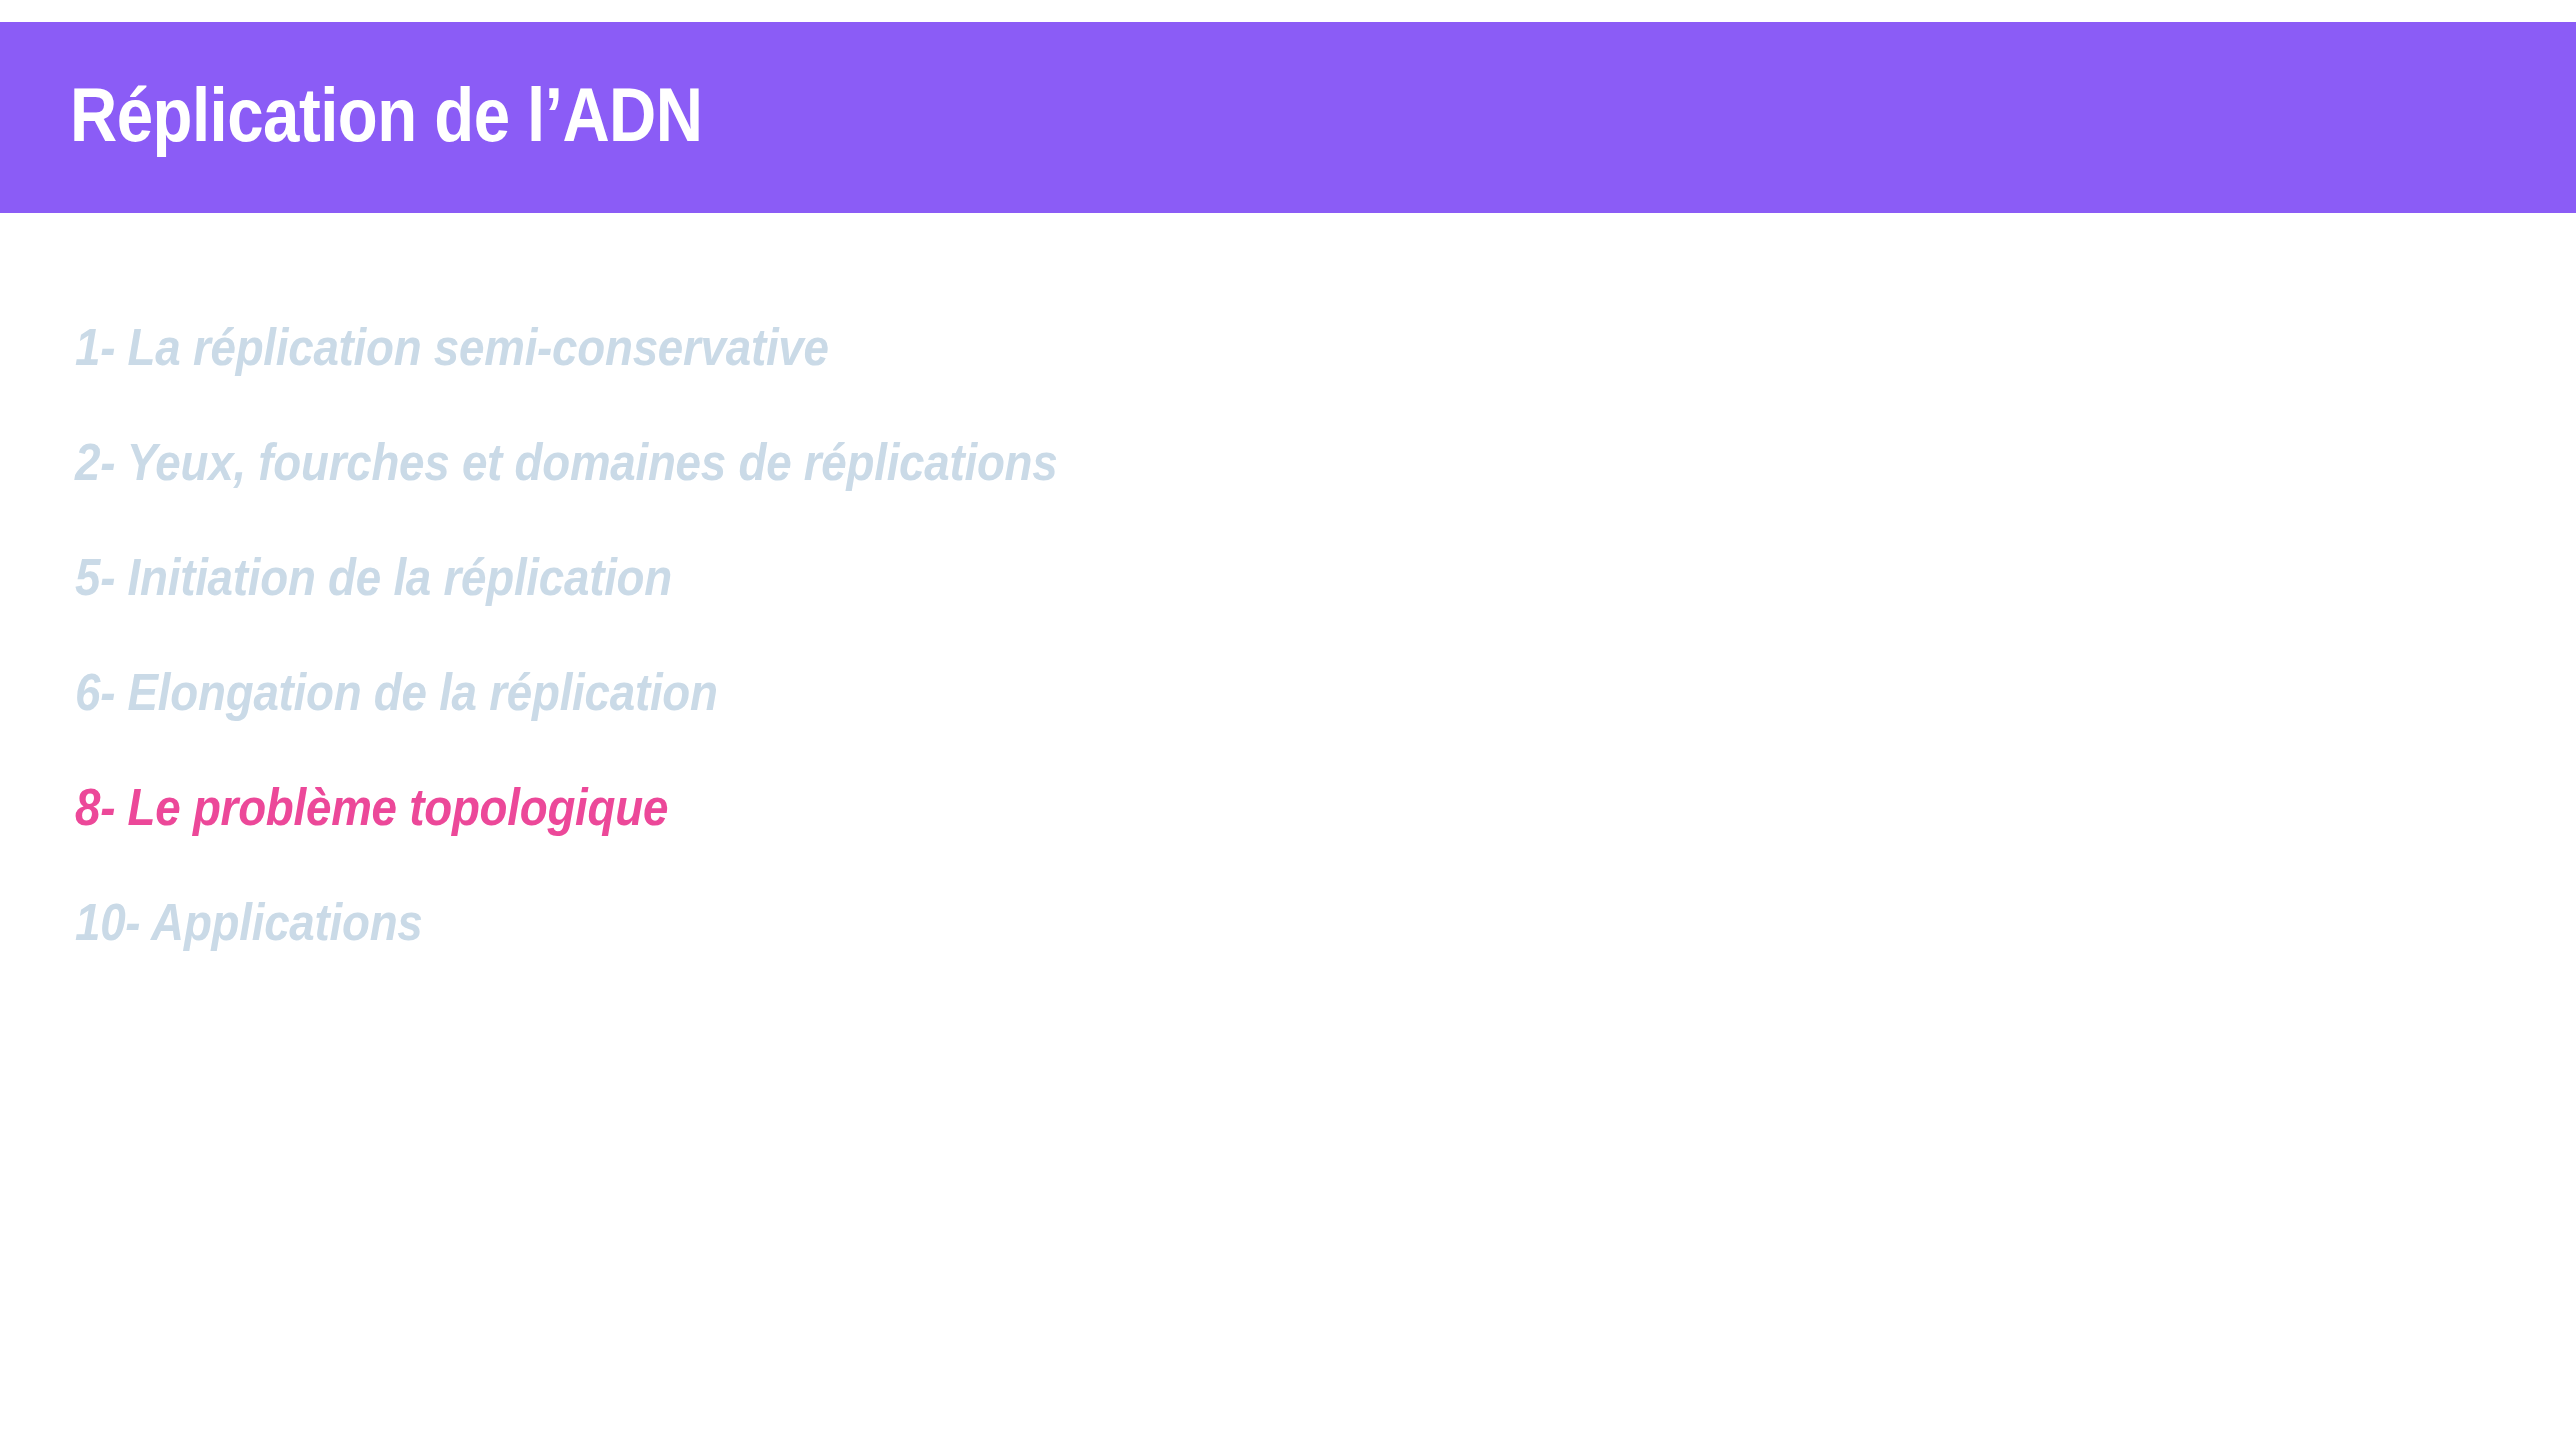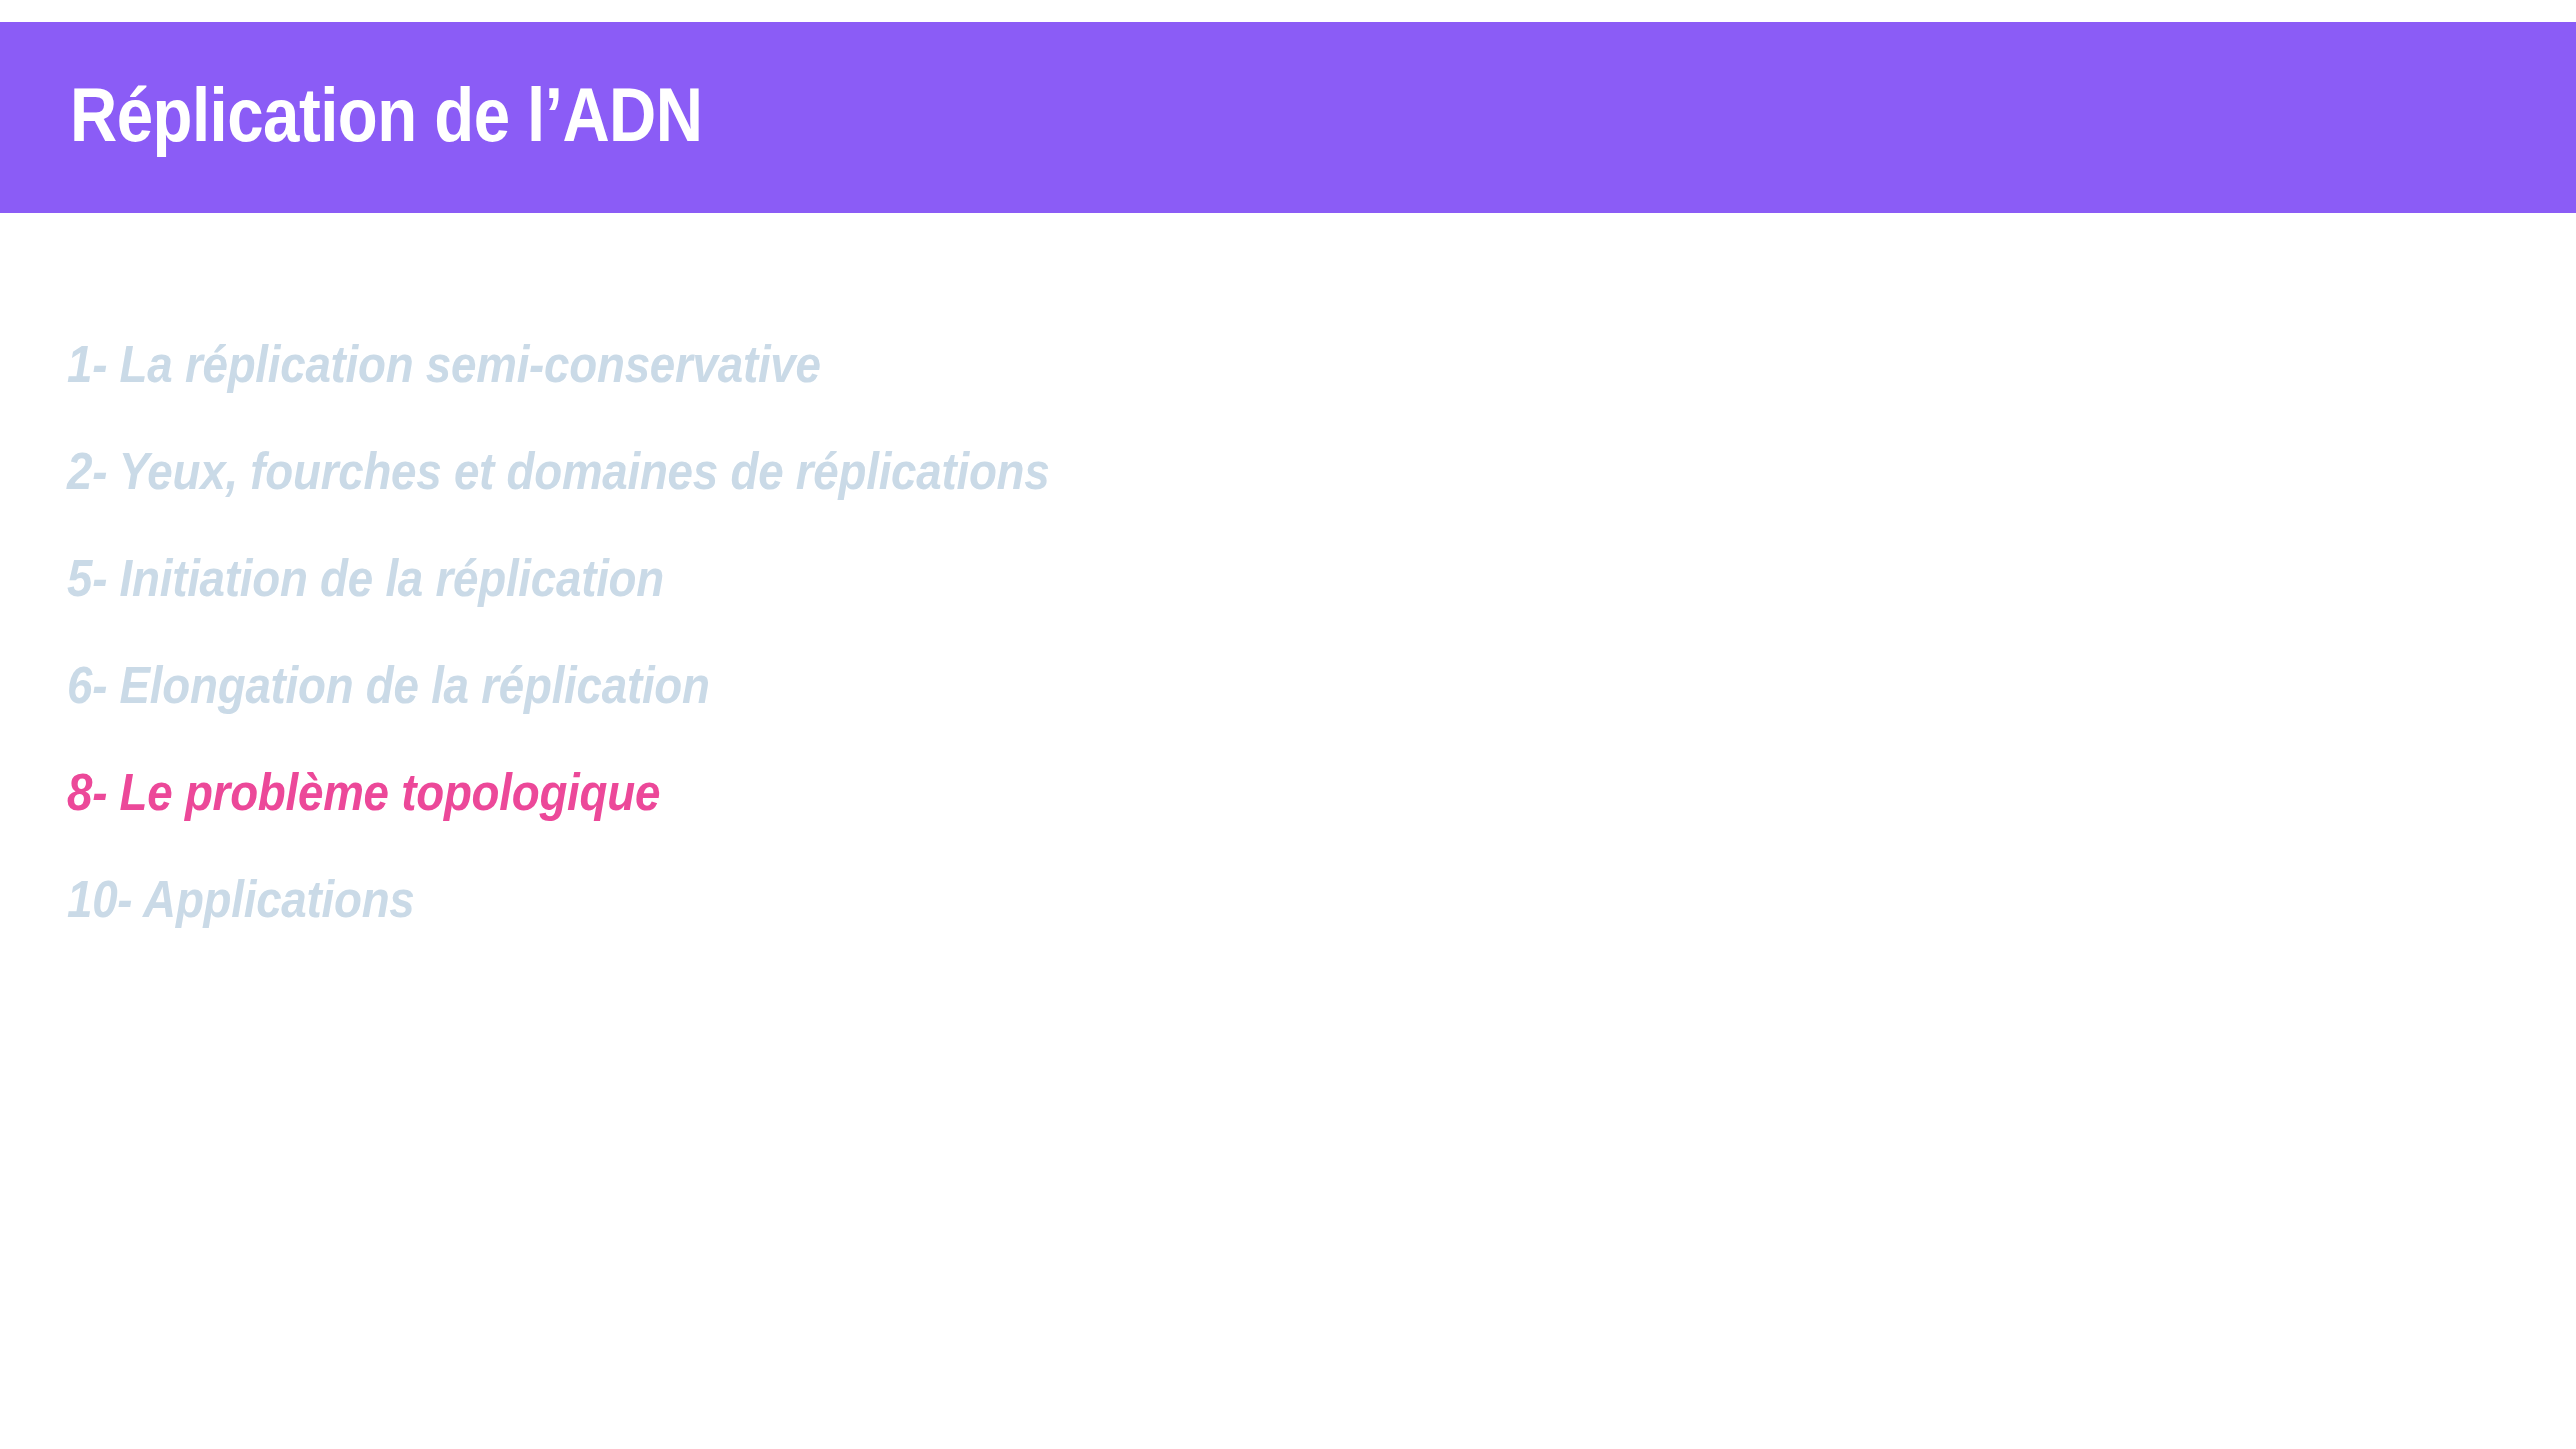--- a/index.html
+++ b/index.html
@@ -54,24 +54,24 @@
     left: 67px;
     top: 308px;
     width: 2383px;
     margin: 0;
     padding: 0;
     list-style: none;
   }
 
   .outline-item {
     height: 107px;
-    margin: 0;
+    margin: 8px;
     padding: 0;
     display: flex;
-    align-items: center;
+    align-items: flex-start;
     font-family: "Liberation Sans Narrow", "Liberation Sans", "DejaVu Sans Condensed", "DejaVu Sans", sans-serif;
     font-size: 52px;
     font-weight: 700;
     font-style: italic;
     line-height: 1.0;
     letter-spacing: -0.3px;
     white-space: nowrap;
     color: #cadae7;
   }
 

